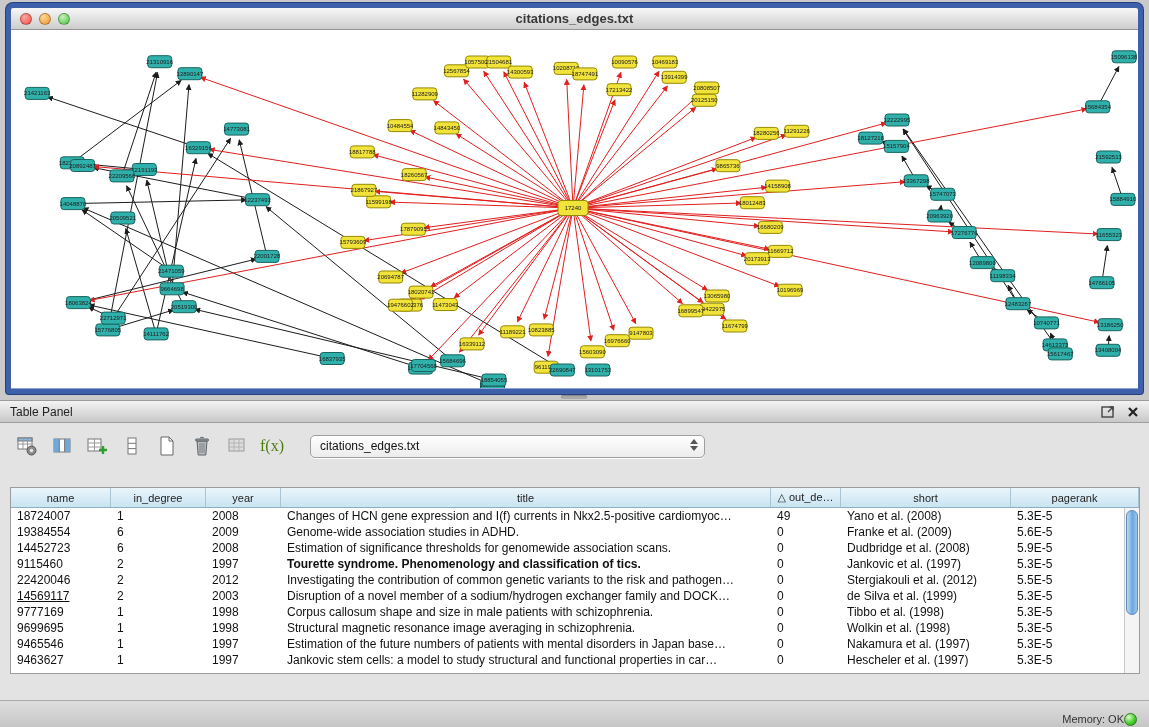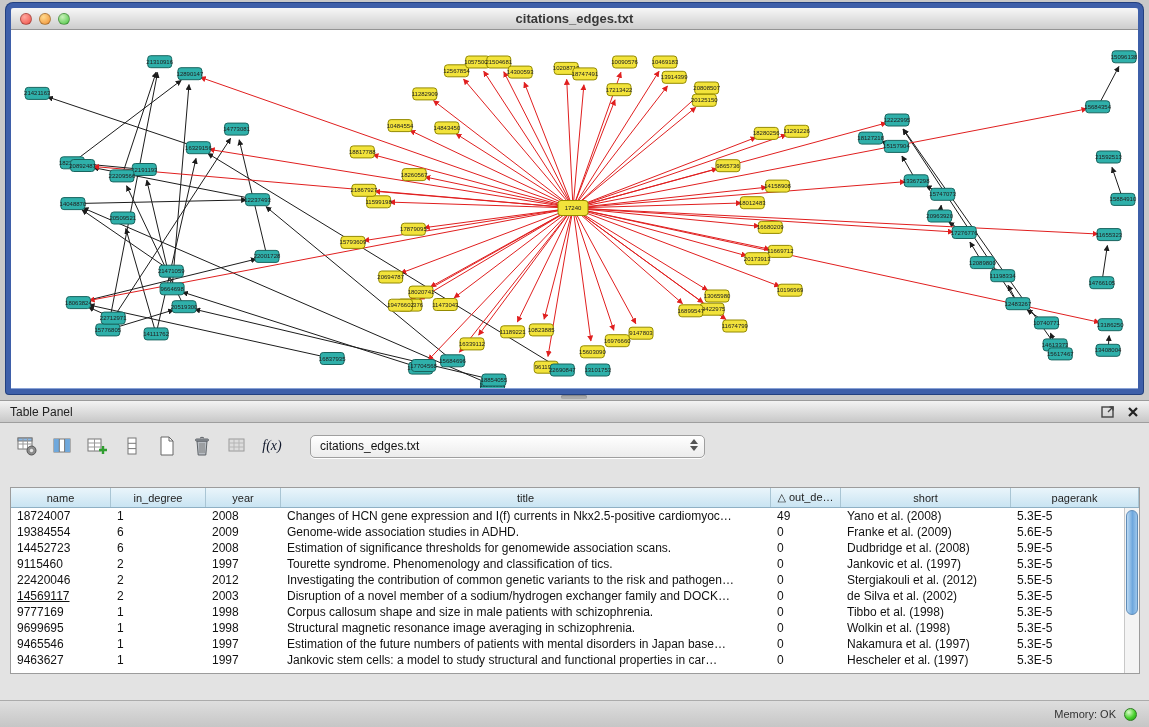--- a/index.html
+++ b/index.html
@@ -34,21 +34,21 @@
   .tp-titlebar{height:22px;background:linear-gradient(#f3f3f3,#c8c8c8);
     border-bottom:1px solid #9e9e9e;display:flex;align-items:center;padding:0 10px}
   .tp-title{font-size:12px;color:#222}
   .tp-actions{margin-left:auto;display:flex;gap:12px;align-items:center}
   .tp-actions svg{display:block}
 
   .toolbar{display:flex;align-items:center;gap:9px;padding:10px 10px 4px 14px}
   .tool-btn{width:26px;height:26px;display:flex;align-items:center;justify-content:center;
     border-radius:4px}
   .tool-btn svg{display:block}
-  .fx-label{font-family:"Liberation Serif",serif;font-style:italic;font-size:14px;color:#0f172a}
+  .fx-label{font-family:"Liberation Serif",serif;font-size:16px;color:#4d7c0f}
   .combo{margin-left:16px;width:395px;height:23px;background:linear-gradient(#ffffff,#ececec);
     border:1px solid #9f9f9f;border-radius:5px;display:flex;align-items:center;
     font-size:12px;color:#111;padding-left:9px;position:relative;box-shadow:0 1px 0 #fff}
   .combo-arrows{position:absolute;right:6px;top:3px;display:flex;flex-direction:column;gap:2px}
   .combo-arrows .up{width:0;height:0;border-left:4px solid transparent;
     border-right:4px solid transparent;border-bottom:5px solid #555}
   .combo-arrows .down{width:0;height:0;border-left:4px solid transparent;
     border-right:4px solid transparent;border-top:5px solid #555}
 
   .table-wrap{position:absolute;left:10px;top:86px;width:1130px;height:187px;
@@ -69,21 +69,21 @@
   .tabs{position:absolute;left:0;right:0;top:276px;display:flex;justify-content:center}
   .tab{font-size:12px;padding:2px 12px;border:1px solid #878787;
     background:linear-gradient(#fefefe,#d9d9d9);color:#111;margin-left:-1px;cursor:default}
   .tab:first-child{border-radius:4px 0 0 4px;margin-left:0}
   .tab:last-child{border-radius:0 4px 4px 0}
   .tab.sel{background:linear-gradient(#7b8085,#5a5f64);color:#fff;border-color:#4c4c4c}
 
   
   .status-bar{position:absolute;left:0;top:700px;width:1149px;height:27px;
     background:linear-gradient(#dedede,#c6c6c6);border-top:1px solid #ababab;
-    display:flex;align-items:center;justify-content:flex-end;padding:12px 12px;gap:8px}
+    display:flex;justify-content:flex-end;padding:12px 12px;}
   .mem-label{font-size:11px;color:#333}
   .mem-dot{width:13px;height:13px;border-radius:50%;
     background:radial-gradient(circle at 35% 30%,#dcfccb,#49d12e 55%,#1f9413);
     border:1px solid #2e7d23}
 </style>
 </head>
 <body>
 
 <div class="graph-window">
   <div class="gw-titlebar">
@@ -712,41 +712,41 @@
           <div class="td" style="width: 75px;">2008</div>
           <div class="td" style="width: 490px;">Estimation of significance thresholds for genomewide association scans.</div>
           <div class="td" style="width: 70px;">0</div>
           <div class="td" style="width: 170px;">Dudbridge et al. (2008)</div>
           <div class="td" style="width: 106px; flex: 1 1 0%;">5.9E-5</div>
         </div>
         <div class="tr">
           <div class="td" style="width: 100px;">9115460</div>
           <div class="td" style="width: 95px;">2</div>
           <div class="td" style="width: 75px;">1997</div>
-          <div class="td" style="width: 490px;">Tourette syndrome. Phenomenology and classification of tics.</div>
+          <div class="td" style="width: 490px; font-weight: bold;">Tourette syndrome. Phenomenology and classification of tics.</div>
           <div class="td" style="width: 70px;">0</div>
           <div class="td" style="width: 170px;">Jankovic et al. (1997)</div>
           <div class="td" style="width: 106px; flex: 1 1 0%;">5.3E-5</div>
         </div>
         <div class="tr">
           <div class="td" style="width: 100px;">22420046</div>
           <div class="td" style="width: 95px;">2</div>
           <div class="td" style="width: 75px;">2012</div>
           <div class="td" style="width: 490px;">Investigating the contribution of common genetic variants to the risk and pathogen…</div>
           <div class="td" style="width: 70px;">0</div>
           <div class="td" style="width: 170px;">Stergiakouli et al. (2012)</div>
           <div class="td" style="width: 106px; flex: 1 1 0%;">5.5E-5</div>
         </div>
         <div class="tr">
           <div class="td" style="width: 100px; text-decoration: underline;">14569117</div>
           <div class="td" style="width: 95px;">2</div>
           <div class="td" style="width: 75px;">2003</div>
           <div class="td" style="width: 490px;">Disruption of a novel member of a sodium/hydrogen exchanger family and DOCK…</div>
           <div class="td" style="width: 70px;">0</div>
-          <div class="td" style="width: 170px;">de Silva et al. (2002)</div>
+          <div class="td" style="width: 170px;">de Silva et al. (1999)</div>
           <div class="td" style="width: 106px; flex: 1 1 0%;">5.3E-5</div>
         </div>
         <div class="tr">
           <div class="td" style="width: 100px;">9777169</div>
           <div class="td" style="width: 95px;">1</div>
           <div class="td" style="width: 75px;">1998</div>
           <div class="td" style="width: 490px;">Corpus callosum shape and size in male patients with schizophrenia.</div>
           <div class="td" style="width: 70px;">0</div>
           <div class="td" style="width: 170px;">Tibbo et al. (1998)</div>
           <div class="td" style="width: 106px; flex: 1 1 0%;">5.3E-5</div>

